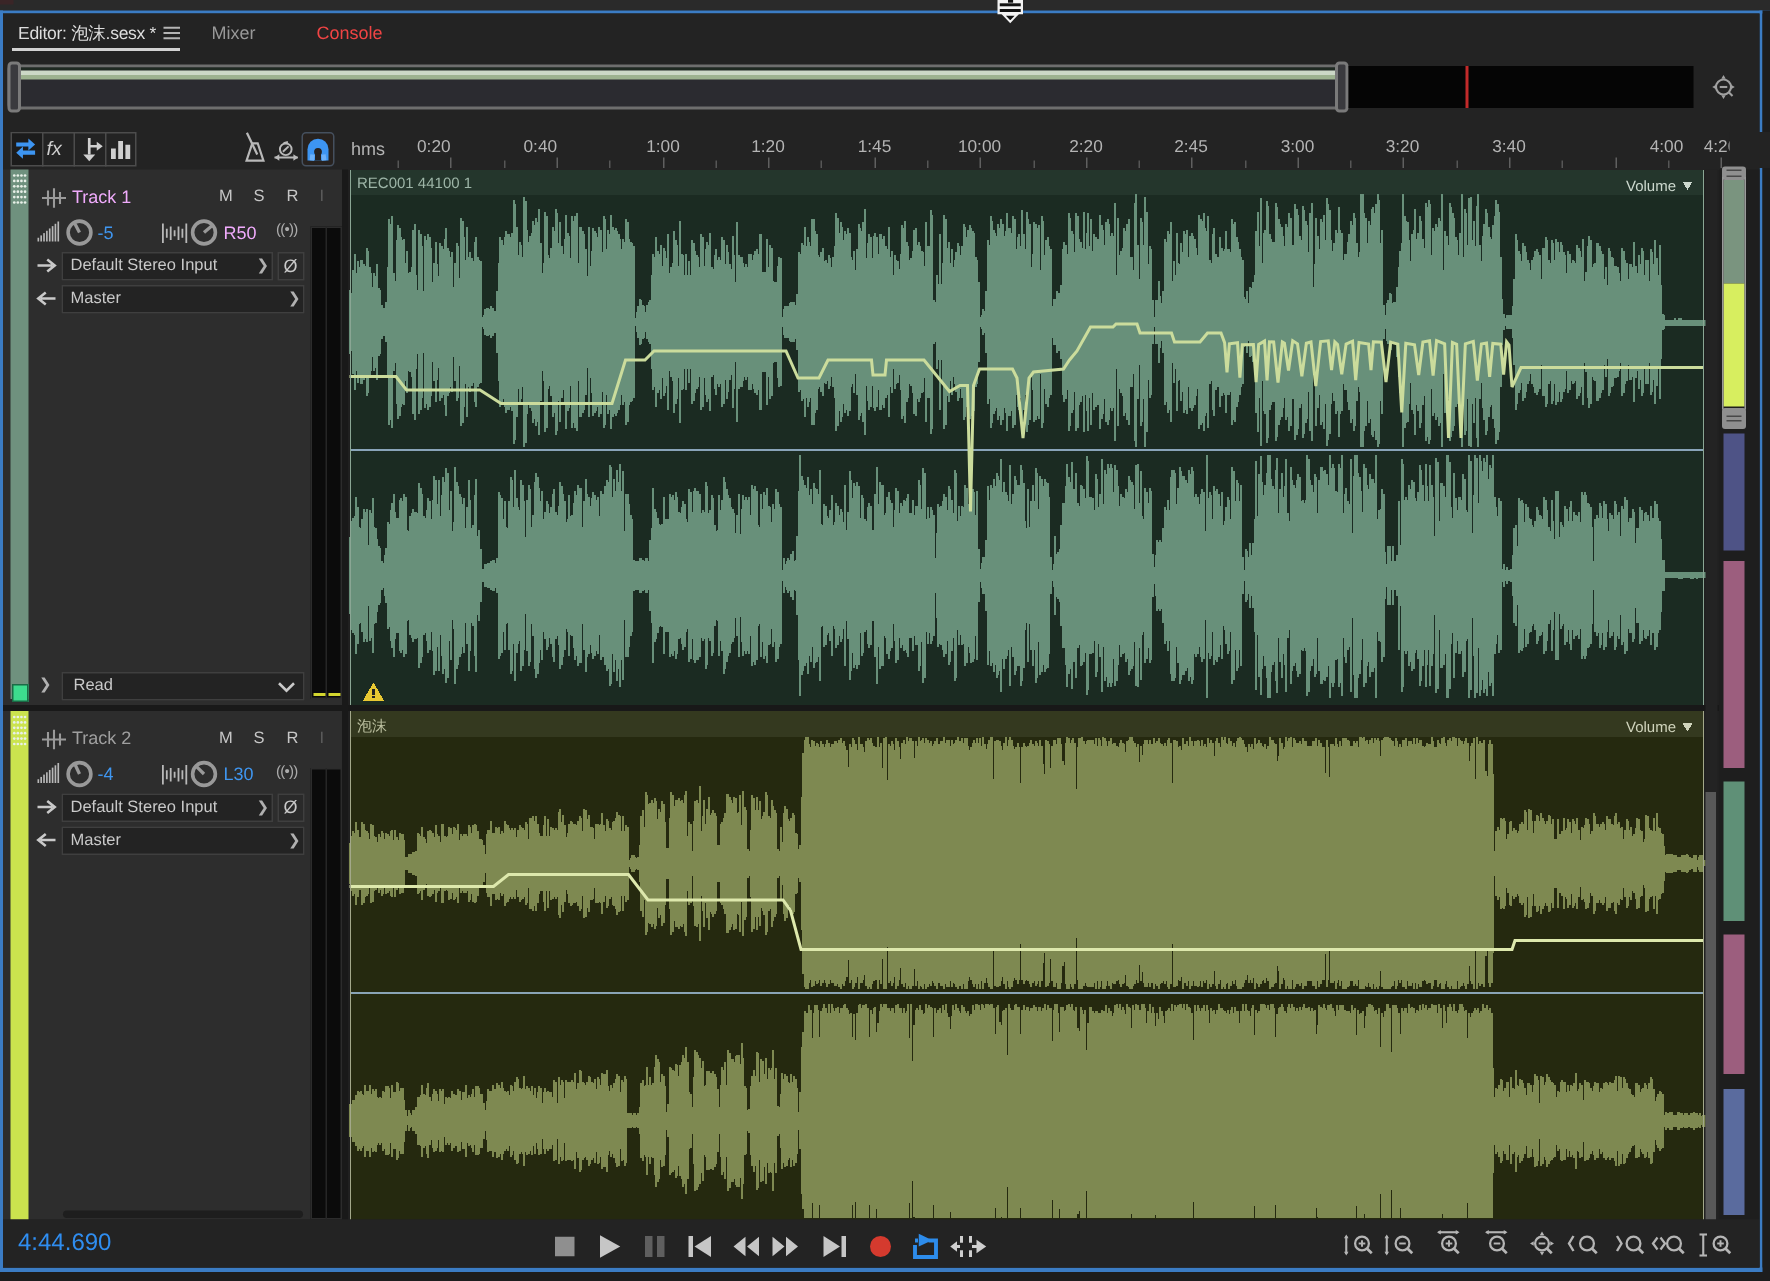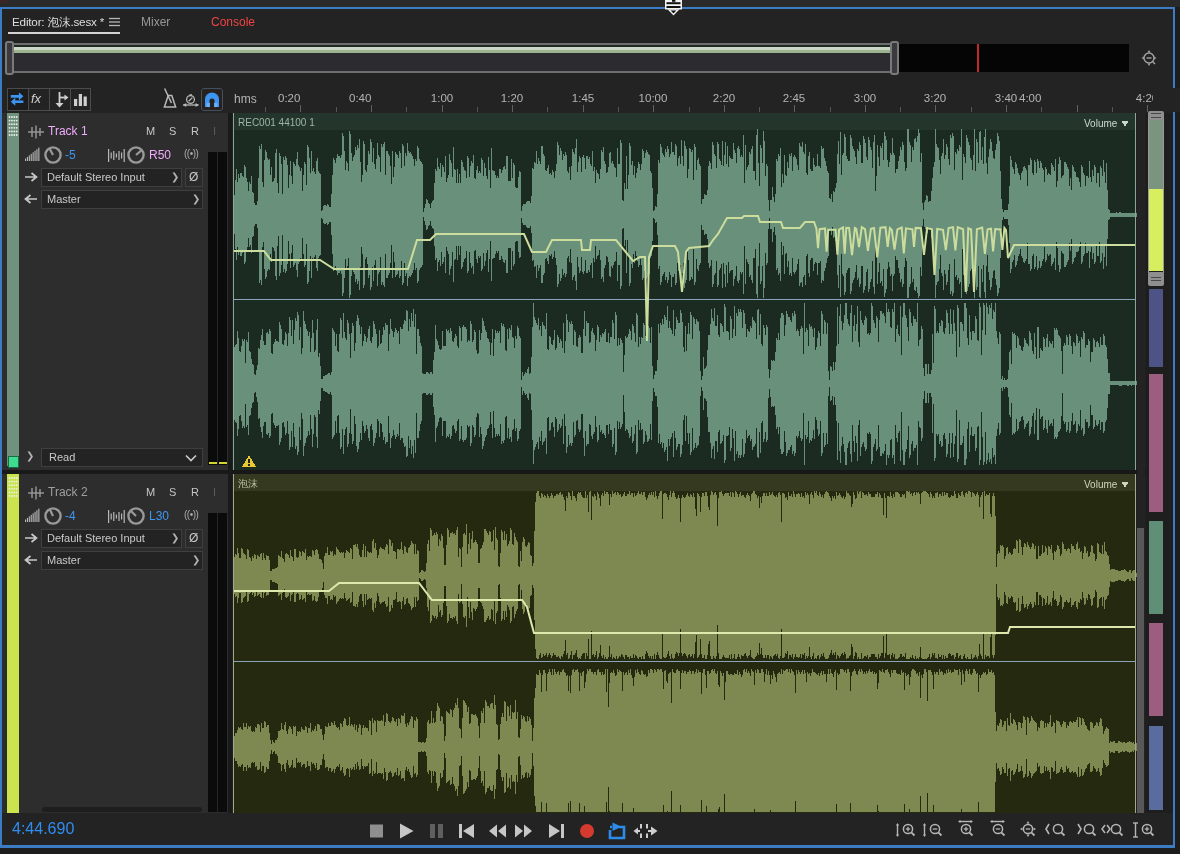--- a/index.html
+++ b/index.html
@@ -99,21 +99,21 @@
 <div class="txt" style="left:371px;top:92px;font-size:11.5px;color:#b4b4b4;width:44px;text-align:left;margin-left:-22px">0:40</div>
 <div class="txt" style="left:442px;top:92px;font-size:11.5px;color:#b4b4b4;width:44px;text-align:center;margin-left:-22px">1:00</div>
 <div class="txt" style="left:512px;top:92px;font-size:11.5px;color:#b4b4b4;width:44px;text-align:center;margin-left:-22px">1:20</div>
 <div class="txt" style="left:583px;top:92px;font-size:11.5px;color:#b4b4b4;width:44px;text-align:center;margin-left:-22px">1:45</div>
 <div class="txt" style="left:653px;top:92px;font-size:11.5px;color:#b4b4b4;width:44px;text-align:center;margin-left:-22px">10:00</div>
 <div class="txt" style="left:724px;top:92px;font-size:11.5px;color:#b4b4b4;width:44px;text-align:center;margin-left:-22px">2:20</div>
 <div class="txt" style="left:794px;top:92px;font-size:11.5px;color:#b4b4b4;width:44px;text-align:center;margin-left:-22px">2:45</div>
 <div class="txt" style="left:865px;top:92px;font-size:11.5px;color:#b4b4b4;width:44px;text-align:center;margin-left:-22px">3:00</div>
 <div class="txt" style="left:935px;top:92px;font-size:11.5px;color:#b4b4b4;width:44px;text-align:center;margin-left:-22px">3:20</div>
 <div class="txt" style="left:1006px;top:92px;font-size:11.5px;color:#b4b4b4;width:44px;text-align:center;margin-left:-22px">3:40</div>
-<div class="txt" style="left:1041px;top:92px;font-size:11.5px;color:#b4b4b4;width:44px;text-align:left;margin-left:-22px">4:00</div>
+<div class="txt" style="left:1111px;top:92px;font-size:11.5px;color:#b4b4b4;width:44px;text-align:center;margin-left:-22px">4:00</div>
 <div class="txt" style="left:1147px;top:92px;font-size:11.5px;color:#b4b4b4;width:44px;text-align:center;margin-left:-22px">4:20</div>
 <div class="abs" style="left:300px;top:105px;width:1px;height:7px;background:#606060"></div>
 <div class="abs" style="left:265px;top:107px;width:1px;height:5px;background:#565656"></div>
 <div class="abs" style="left:371px;top:105px;width:1px;height:7px;background:#606060"></div>
 <div class="abs" style="left:336px;top:107px;width:1px;height:5px;background:#565656"></div>
 <div class="abs" style="left:442px;top:105px;width:1px;height:7px;background:#606060"></div>
 <div class="abs" style="left:406px;top:107px;width:1px;height:5px;background:#565656"></div>
 <div class="abs" style="left:512px;top:105px;width:1px;height:7px;background:#606060"></div>
 <div class="abs" style="left:477px;top:107px;width:1px;height:5px;background:#565656"></div>
 <div class="abs" style="left:583px;top:105px;width:1px;height:7px;background:#606060"></div>

